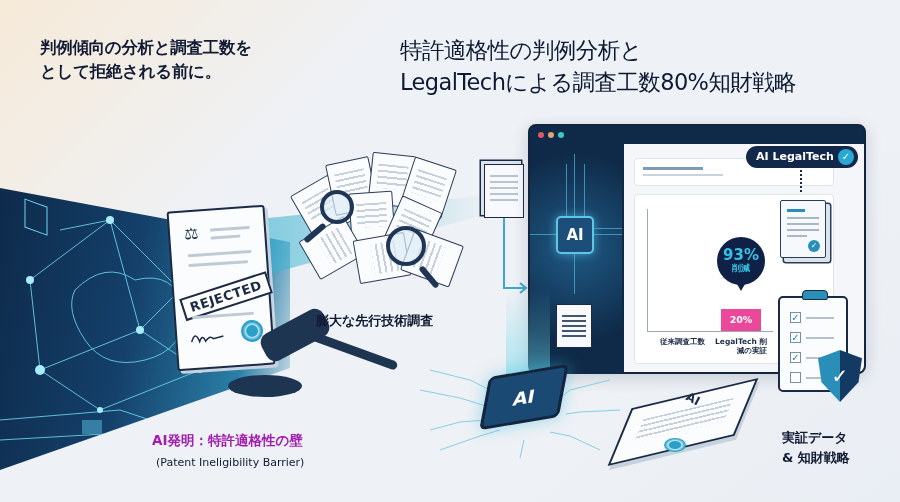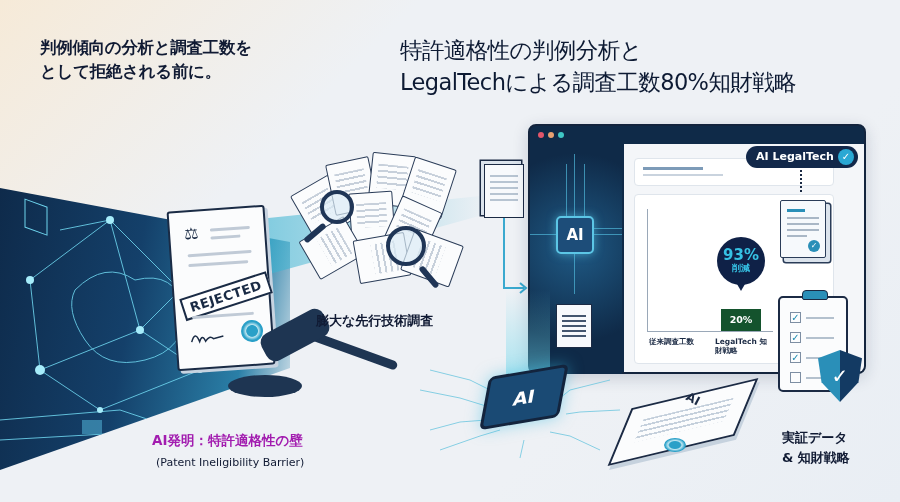--- a/index.html
+++ b/index.html
@@ -78,21 +78,21 @@
   .chart-card { position: absolute; left: 10px; top: 50px; width: 200px; height: 170px; background: #fff; border: 1px solid #dfe5ec; border-radius: 4px; }
   .axis { position: absolute; left: 12px; top: 14px; width: 1px; height: 122px; background: #9aa8b8; }
   .baseline { position: absolute; left: 12px; top: 136px; width: 126px; height: 1px; background: #9aa8b8; }
   .bar1 { position: absolute; left: 22px; width: 40px; background: #0f2147; color: #fff; font-weight: bold; font-size: 9.5px; display:flex; align-items:center; justify-content:center; }
   .bar2 { position: absolute; left: 86px; width: 40px; background: #1f9cc4; color: #fff; font-weight: bold; font-size: 9.5px; display:flex; align-items:center; justify-content:center; }
   .bubble { position: absolute; left: 82px; top: 42px; width: 48px; height: 48px; border-radius: 50%; background: #0f2147; color: #36c2e4;
     display:flex; flex-direction:column; align-items:center; justify-content:center; font-weight:bold; }
   .bubble::after { content:""; position:absolute; bottom:-6px; left:20px; border-left:4px solid transparent; border-right:4px solid transparent; border-top:7px solid #0f2147; }
   .bubble .pct { font-size: 15px; line-height: 15px; }
   .bubble .sub { font-size: 9px; line-height: 11px; }
-  .xl { position: absolute; font-size: 7.5px; font-weight: bold; color: #1b2a44; text-align: left; line-height: 9px; }
+  .xl { position: absolute; font-size: 7.5px; font-weight: bold; color: #1b2a44; text-align: right; line-height: 9px; }
 
   .badge { left: 746px; top: 146px; height: 22px; padding: 0 24px 0 10px; border-radius: 11px; background: #12284a; color: #fff; font-weight: bold; font-size: 11px; line-height: 22px; white-space: nowrap; }
   .badge-check { position:absolute; right:4px; top:3px; width:16px; height:16px; border-radius:50%; background:#2aa8d4; color:#fff; font-size:10px; line-height:16px; text-align:center; }
   .dotted { left: 800px; top: 170px; width: 0; height: 22px; border-left: 2px dotted #1b2a44; }
   .doc-small { left: 780px; top: 200px; width: 46px; height: 58px; background: #f6f9fc; border: 1.5px solid #2a3c58; border-radius: 2px; box-shadow: 4px 4px 0 #dbe3ec, 4px 4px 0 1.5px #2a3c58; }
   .doc-small .l { position:absolute; left:6px; height:2px; background:#a9b7c6; }
   .doc-small .ck { position:absolute; right:5px; bottom:5px; width:12px; height:12px; border-radius:50%; background:#2a8fb8; color:#fff; font-size:8px; line-height:12px; text-align:center; }
 
   .clip { left: 778px; top: 296px; width: 70px; height: 96px; background: #fbfcfd; border: 2px solid #1b2a44; border-radius: 5px; }
   .clip-top { position:absolute; left:22px; top:-8px; width:26px; height:10px; background:#2a8fb8; border:1.5px solid #1b2a44; border-radius: 4px 4px 2px 2px; }
@@ -220,27 +220,27 @@
     <div class="abs doc-out" style="left:26px;top:160px"></div>
   </div>
   <div class="win-right">
     <div class="card-top">
         <div class="l1"></div>
         <div class="l2"></div>
       </div>
     <div class="chart-card">
       <div class="axis"></div>
       <div class="baseline"></div>
-      <div class="bar2" id="bar2" style="height: 22.4px; top: 113.6px; background: #14532d;">20%</div>
+      <div class="bar2" id="bar2" style="height: 22.4px; top: 113.6px; background: #ec4899;">20%</div>
       <div class="bubble">
         <span class="pct">93%</span>
         <span class="sub">削減</span>
       </div>
       <div class="xl" style="left:14px;top:142px;width:56px">従来調査工数</div>
-      <div class="xl" style="left:80px;top:142px;width:52px">LegalTech 知財戦略</div>
+      <div class="xl" style="left:80px;top:142px;width:52px">LegalTech 削減の実証</div>
     </div>
   </div>
 </div>
 
 <div class="abs badge">
   <span>AI LegalTech</span>
   <span class="badge-check">✓</span>
 </div>
 <div class="abs dotted"></div>
 <div class="abs doc-small">

